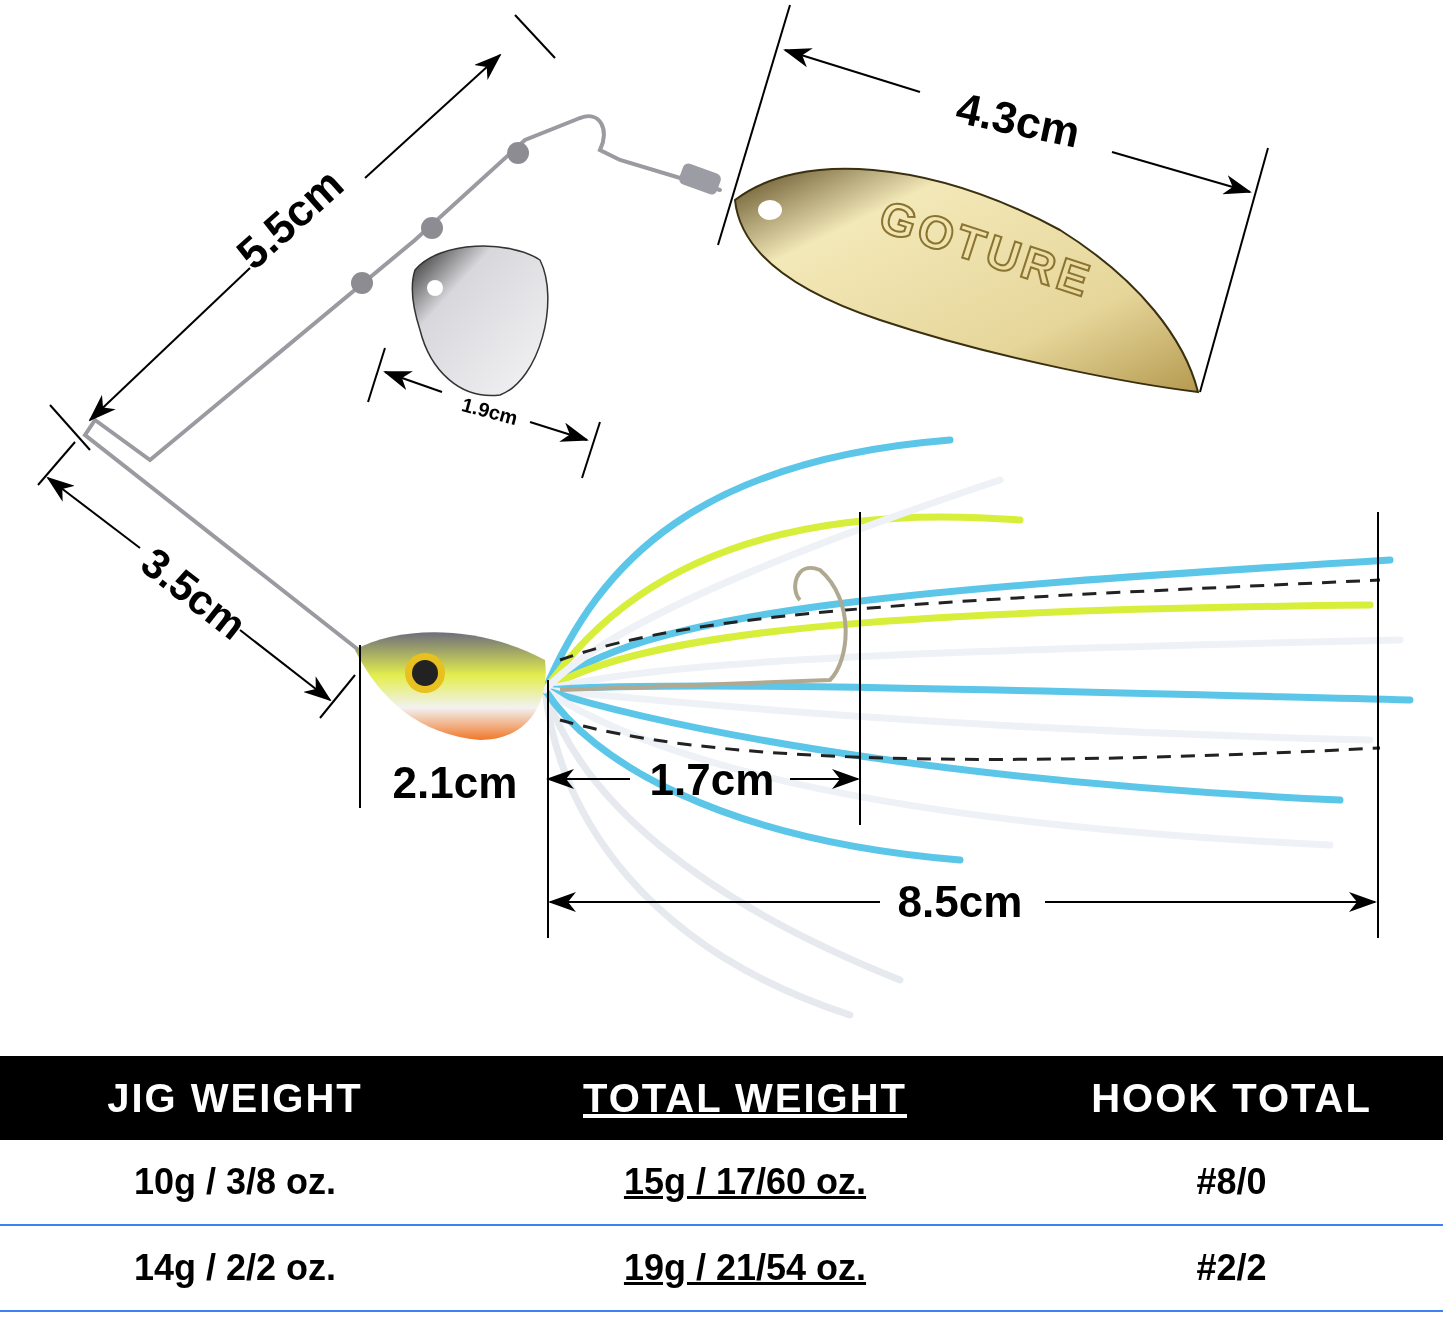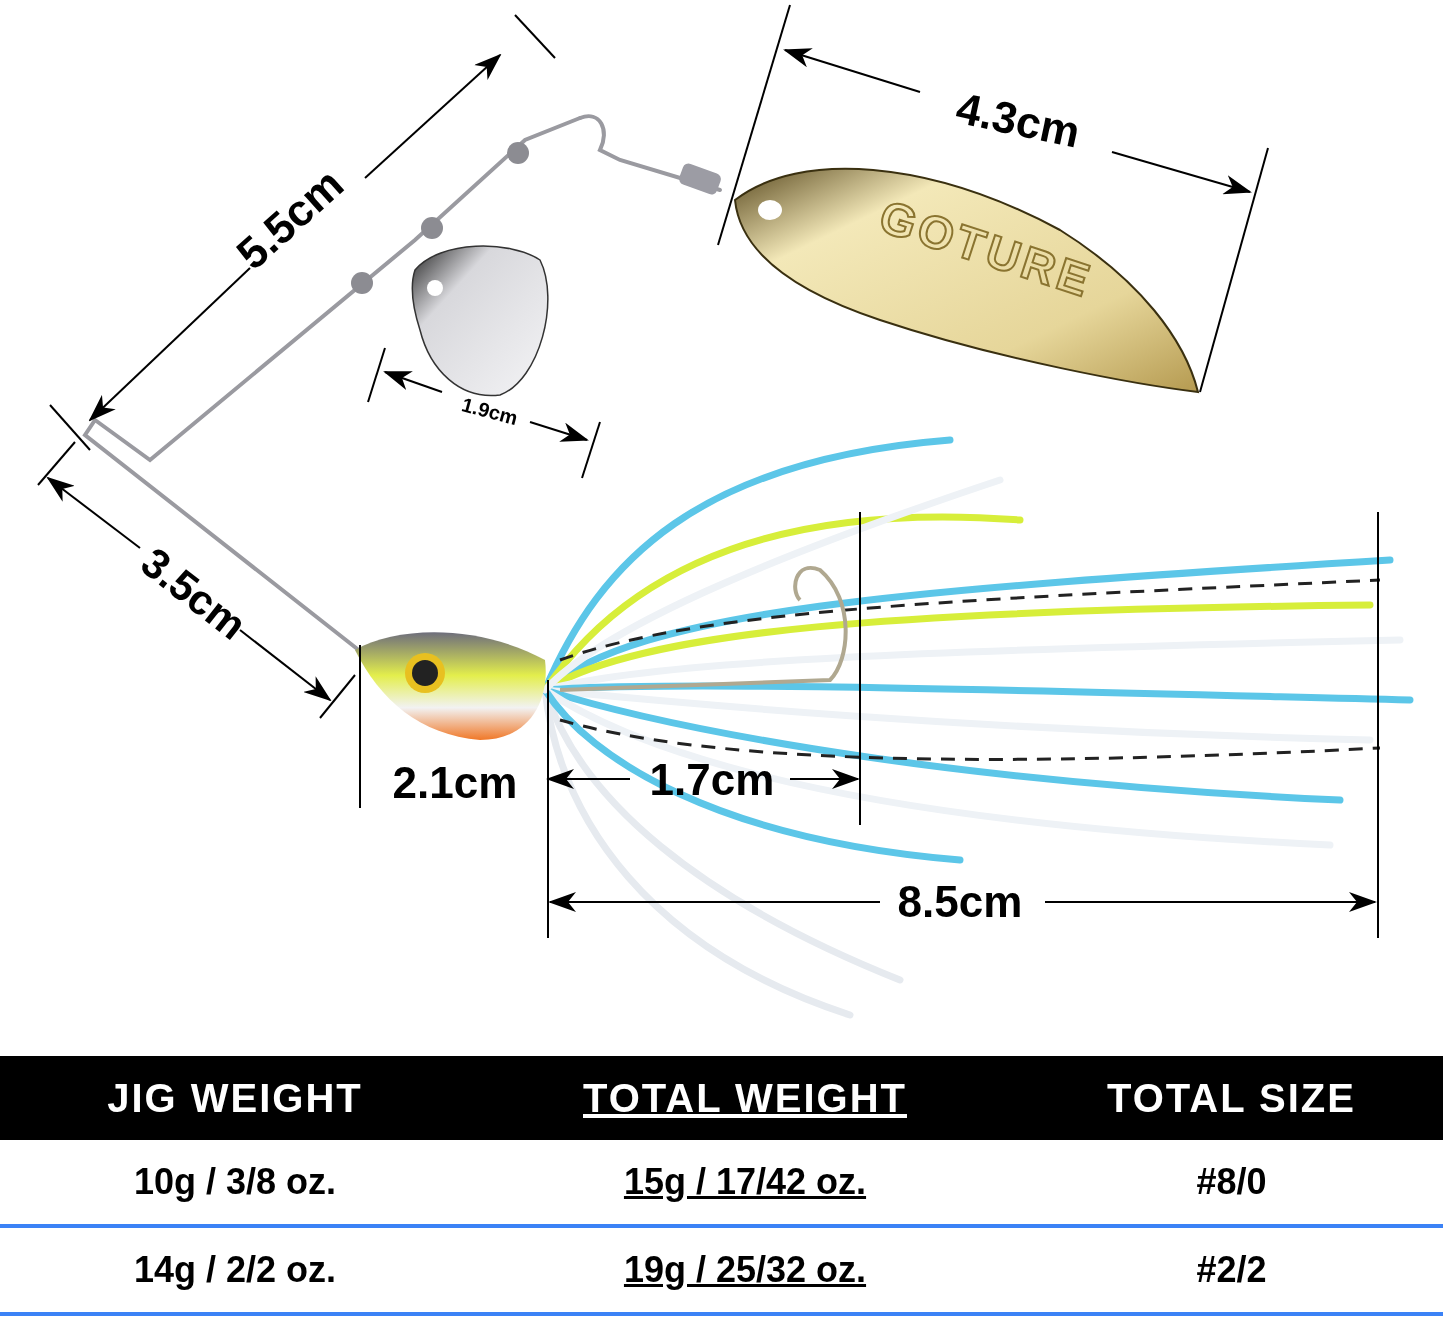--- a/index.html
+++ b/index.html
@@ -1,21 +1,21 @@
 <!DOCTYPE html>
 <html><head>
 <meta charset="utf-8">
 <style>
   html, body { margin:0; padding:0; background:#ffffff; }
   body { width:1443px; height:1320px; position:relative; overflow:hidden; font-family:"Liberation Sans", sans-serif; }
   #diagram { position:absolute; left:0; top:0; width:1443px; height:1040px; }
   .dim-label { font-family:"Liberation Sans", sans-serif; font-weight:700; fill:#000; }
   #spec-table { position:absolute; left:0; top:1056px; width:1443px; border-collapse:collapse; }
   #spec-table th { background:#000; color:#fff; height:84px; font-size:40px; font-weight:700; letter-spacing:2px; text-align:center; padding:0; }
-  #spec-table td { height:84px; font-size:36px; font-weight:700; color:#000; text-align:center; padding:0; border-bottom:4px solid #3b82f6; }
+  #spec-table td { height:84px; font-size:36px; font-weight:700; color:#000; text-align:center; padding:0; border-bottom:2px solid #3b82f6; }
   #spec-table td.c1, #spec-table th.c1 { width:470px; }
   #spec-table td.c2, #spec-table th.c2 { width:550px;text-decoration:underline; }
   #spec-table td.c3, #spec-table th.c3 { width:423px; }
 </style>
 </head>
 <body>
 
 <svg id="diagram" viewBox="0 0 1443 1040" xmlns="http://www.w3.org/2000/svg">
   <defs>
     <linearGradient id="goldGrad" x1="0" y1="0" x2="1" y2="1">
@@ -127,28 +127,28 @@
   <text class="dim-label" x="455" y="798" font-size="44" text-anchor="middle">2.1cm</text>
   <text class="dim-label" x="712" y="795" font-size="44" text-anchor="middle">1.7cm</text>
   <text class="dim-label" x="960" y="917" font-size="44" text-anchor="middle">8.5cm</text>
 </svg>
 
 <table id="spec-table">
   <thead>
     <tr>
       <th class="c1">JIG WEIGHT</th>
       <th class="c2">TOTAL WEIGHT</th>
-      <th class="c3">TOTAL SIZE</th>
+      <th class="c3">HOOK TOTAL</th>
     </tr>
   </thead>
   <tbody>
     <tr>
       <td class="c1">10g / 3/8 oz.</td>
-      <td class="c2">15g / 17/42 oz.</td>
+      <td class="c2">15g / 17/60 oz.</td>
       <td class="c3">#8/0</td>
     </tr>
     <tr>
       <td class="c1">14g / 2/2 oz.</td>
-      <td class="c2">19g / 25/32 oz.</td>
+      <td class="c2">19g / 21/54 oz.</td>
       <td class="c3">#2/2</td>
     </tr>
   </tbody>
 </table>
 
 </body></html>

